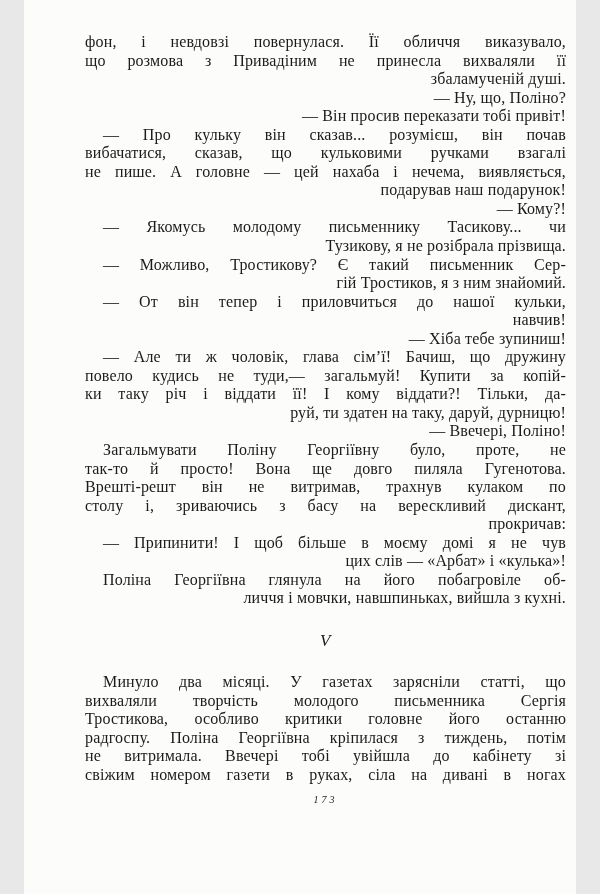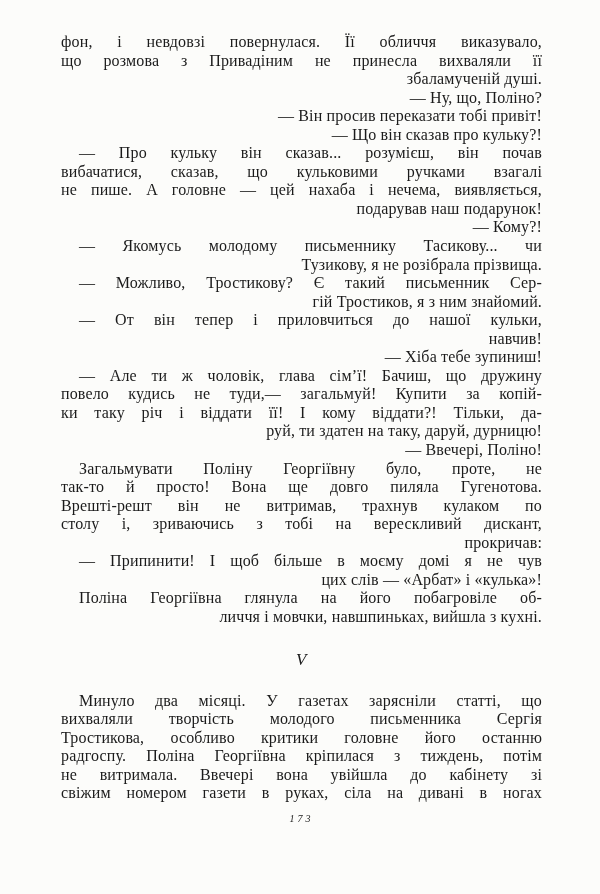--- a/index.html
+++ b/index.html
@@ -1,18 +1,18 @@
 <!DOCTYPE html>
 <html><head>
 <meta charset="utf-8">
 <style>
   html, body { margin: 0; padding: 0; background: #e8e8e8; }
   .page {
     position: relative;
-    width: 600px;
+    width: 552px;
     height: 894px;
     margin: 0 auto;
     background: #fcfcfa;
     color: #1b1b1b;
     font-family: "Liberation Serif", "DejaVu Serif", serif;
     overflow: hidden;
   }
   .content {
     position: absolute;
     top: 33px;
@@ -52,52 +52,51 @@
 <body>
 
 <div class="page">
   <div class="content">
     <div id="block1">
         <div class="line j">фон, і невдовзі повернулася. Її обличчя виказувало,</div>
         <div class="line j">що розмова з Привадіним не принесла вихваляли її</div>
         <div class="line l">збаламученій душі.</div>
         <div class="line l ind">— Ну, що, Поліно?</div>
         <div class="line l ind">— Він просив переказати тобі привіт!</div>
-        <div class="line l ind">— Що він сказав про кульку?!</div>
         <div class="line j ind">— Про кульку він сказав... розумієш, він почав</div>
         <div class="line j">вибачатися, сказав, що кульковими ручками взагалі</div>
         <div class="line j">не пише. А головне — цей нахаба і нечема, виявляється,</div>
         <div class="line l">подарував наш подарунок!</div>
         <div class="line l ind">— Кому?!</div>
         <div class="line j ind">— Якомусь молодому письменнику Тасикову... чи</div>
         <div class="line l">Тузикову, я не розібрала прізвища.</div>
         <div class="line j ind">— Можливо, Тростикову? Є такий письменник Сер-</div>
         <div class="line l">гій Тростиков, я з ним знайомий.</div>
         <div class="line j ind">— От він тепер і приловчиться до нашої кульки,</div>
         <div class="line l">навчив!</div>
         <div class="line l ind">— Хіба тебе зупиниш!</div>
         <div class="line j ind">— Але ти ж чоловік, глава сім’ї! Бачиш, що дружину</div>
         <div class="line j">повело кудись не туди,— загальмуй! Купити за копій-</div>
         <div class="line j">ки таку річ і віддати її! І кому віддати?! Тільки, да-</div>
         <div class="line l">руй, ти здатен на таку, даруй, дурницю!</div>
         <div class="line l ind">— Ввечері, Поліно!</div>
         <div class="line j ind">Загальмувати Поліну Георгіївну було, проте, не</div>
         <div class="line j">так-то й просто! Вона ще довго пиляла Гугенотова.</div>
         <div class="line j">Врешті-решт він не витримав, трахнув кулаком по</div>
-        <div class="line j">столу і, зриваючись з тобі на верескливий дискант,</div>
+        <div class="line j">столу і, зриваючись з басу на верескливий дискант,</div>
         <div class="line l">прокричав:</div>
         <div class="line j ind">— Припинити! І щоб більше в моєму домі я не чув</div>
         <div class="line l">цих слів — «Арбат» і «кулька»!</div>
         <div class="line j ind">Поліна Георгіївна глянула на його побагровіле об-</div>
         <div class="line l">личчя і мовчки, навшпиньках, вийшла з кухні.</div>
       </div>
     <div class="section-heading">V</div>
     <div id="block2">
         <div class="line j ind">Минуло два місяці. У газетах зарясніли статті, що</div>
         <div class="line j">вихваляли творчість молодого письменника Сергія</div>
         <div class="line j">Тростикова, особливо критики головне його останню</div>
         <div class="line j">радгоспу. Поліна Георгіївна кріпилася з тиждень, потім</div>
-        <div class="line j">не витримала. Ввечері вона увійшла до кабінету зі</div>
+        <div class="line j">не витримала. Ввечері тобі увійшла до кабінету зі</div>
         <div class="line j">свіжим номером газети в руках, сіла на дивані в ногах</div>
       </div>
     <div class="page-number">173</div>
   </div>
 </div>
 
 </body></html>

